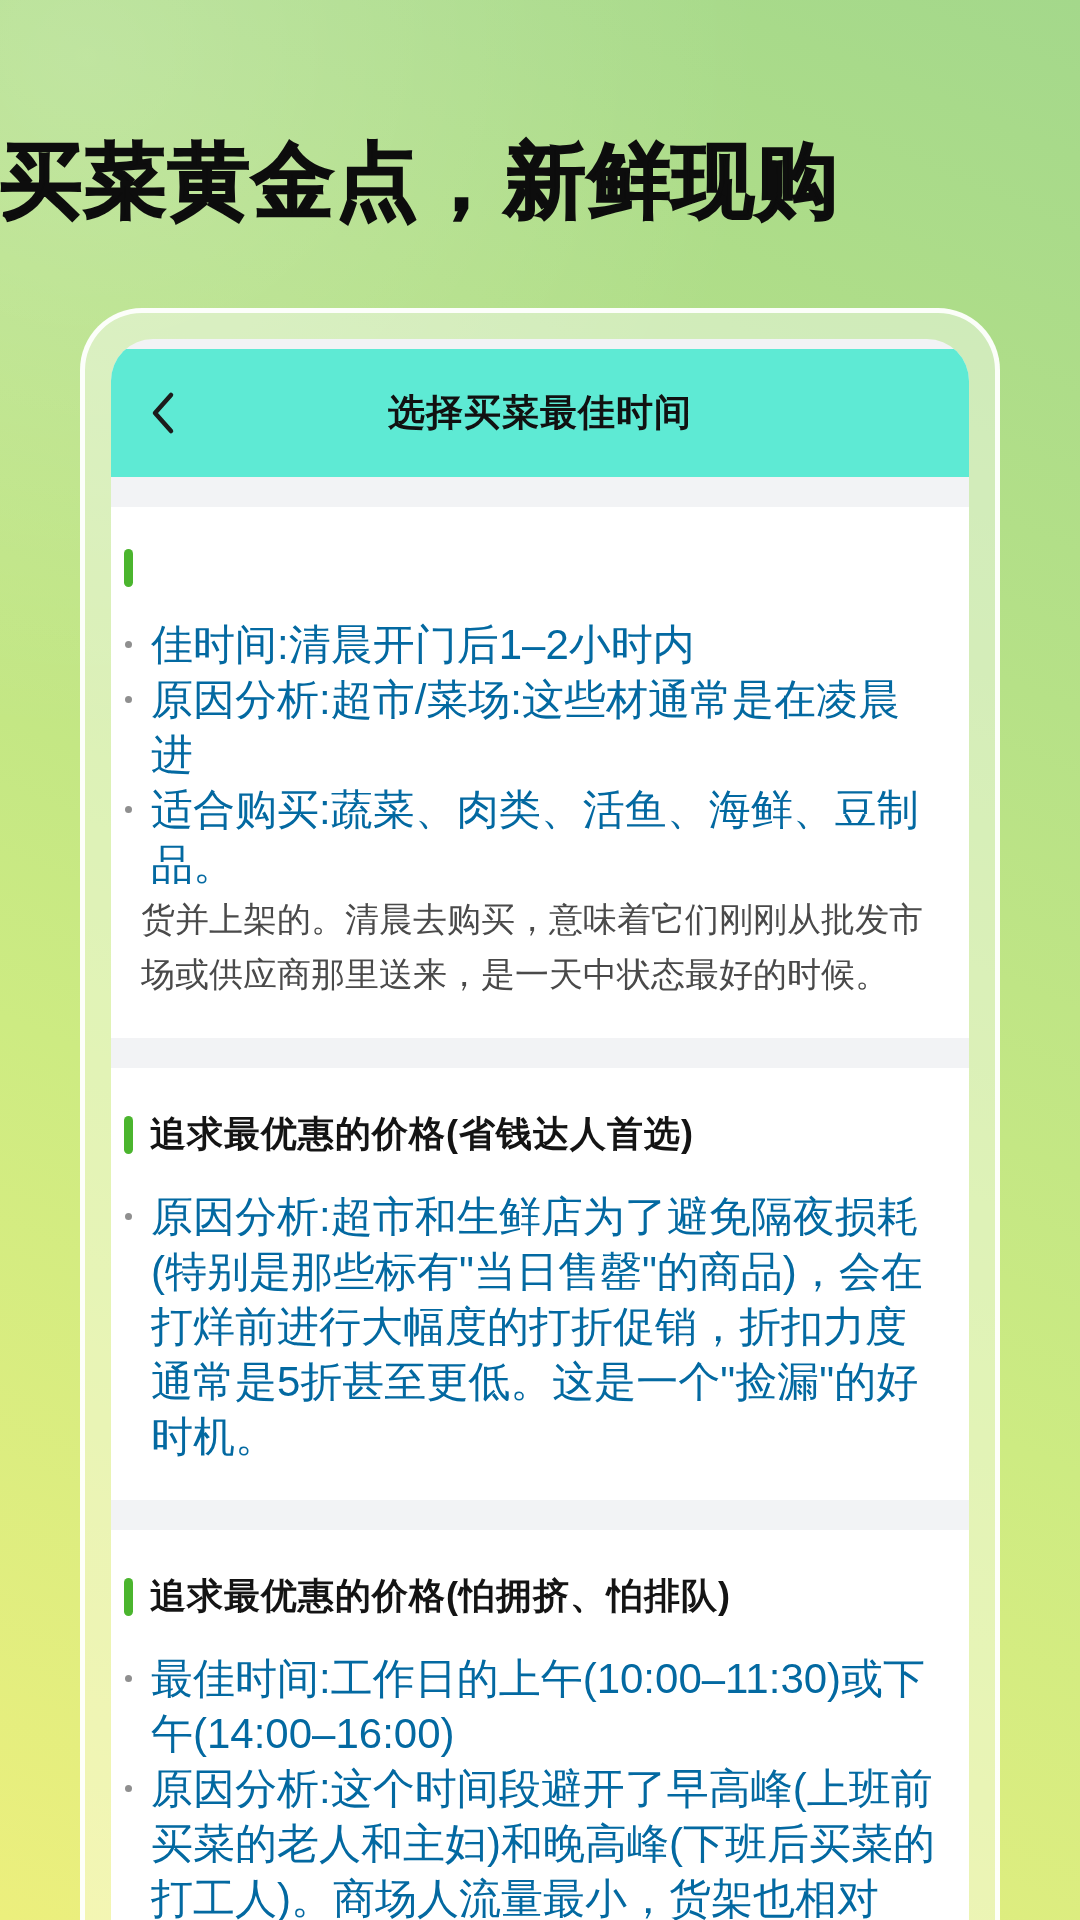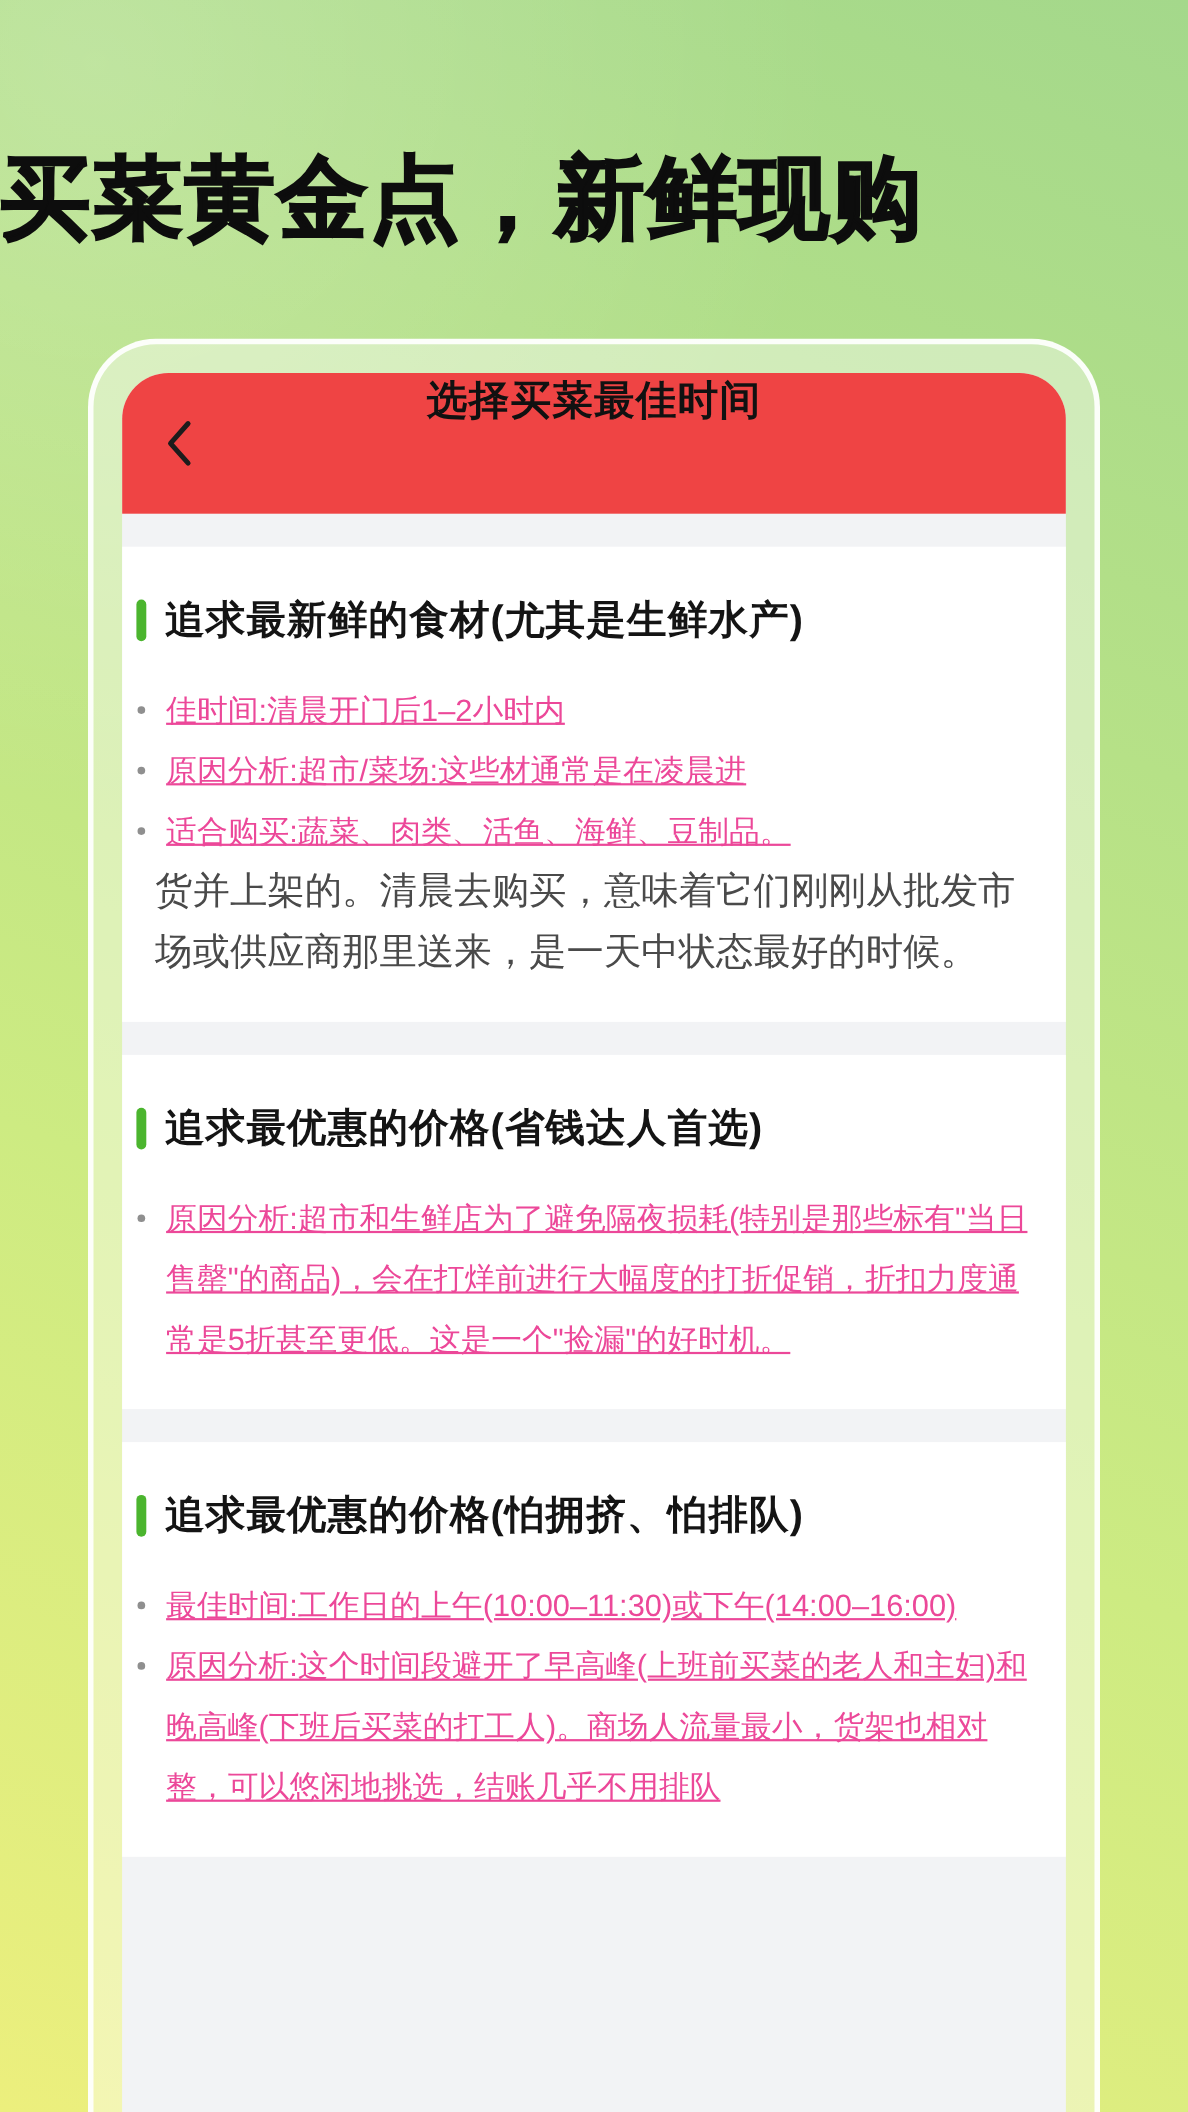--- a/index.html
+++ b/index.html
@@ -39,23 +39,25 @@
   .inner-card {
     height: 100%;
     background: #f2f3f5;
     border-radius: 42px;
     overflow: hidden;
   }
 
   .card-header {
     position: relative;
     height: 128px;
-    background: #ef4444;
+    background: #5eead4;
     display: flex;
+    align-items: center;
     justify-content: center;
+    margin-top: 10px;
   }
   .back-btn {
     position: absolute;
     left: 28px;
     top: 50%;
     transform: translateY(-50%);
     background: none;
     border: none;
     padding: 10px;
     cursor: pointer;
@@ -96,24 +98,23 @@
   }
 
   .bullets {
     list-style: none;
     margin: 30px 0 0 0;
     padding: 0;
   }
   .bullet {
     position: relative;
     padding-left: 10px;
-    font-size: 28px;
+    font-size: 42px;
     line-height: 55px;
-    color: #ec4899;
-    text-decoration: underline;
+    color: #0369a1;
   }
   .bullet::before {
     content: "";
     position: absolute;
     left: -16px;
     top: 24px;
     width: 7px;
     height: 7px;
     border-radius: 50%;
     background: #8f8f8f;
@@ -141,21 +142,20 @@
           <svg width="28" height="46" viewBox="0 0 28 46">
             <polyline points="22,5 6,23 22,41" fill="none" stroke="#1c1c1c" stroke-width="4.5" stroke-linecap="round" stroke-linejoin="round"></polyline>
           </svg>
         </button>
         <div class="card-title">选择买菜最佳时间</div>
       </header>
 
       <section class="content-block">
         <div class="block-heading">
           <span class="accent-bar"></span>
-          <h2>追求最新鲜的食材(尤其是生鲜水产)</h2>
         </div>
         <ul class="bullets">
           <li class="bullet">佳时间:清晨开门后1–2小时内</li>
           <li class="bullet">原因分析:超市/菜场:这些材通常是在凌晨进</li>
           <li class="bullet">适合购买:蔬菜、肉类、活鱼、海鲜、豆制品。</li>
         </ul>
         <p class="continuation">货并上架的。清晨去购买，意味着它们刚刚从批发市场或供应商那里送来，是一天中状态最好的时候。</p>
       </section>
 
       <section class="content-block">

